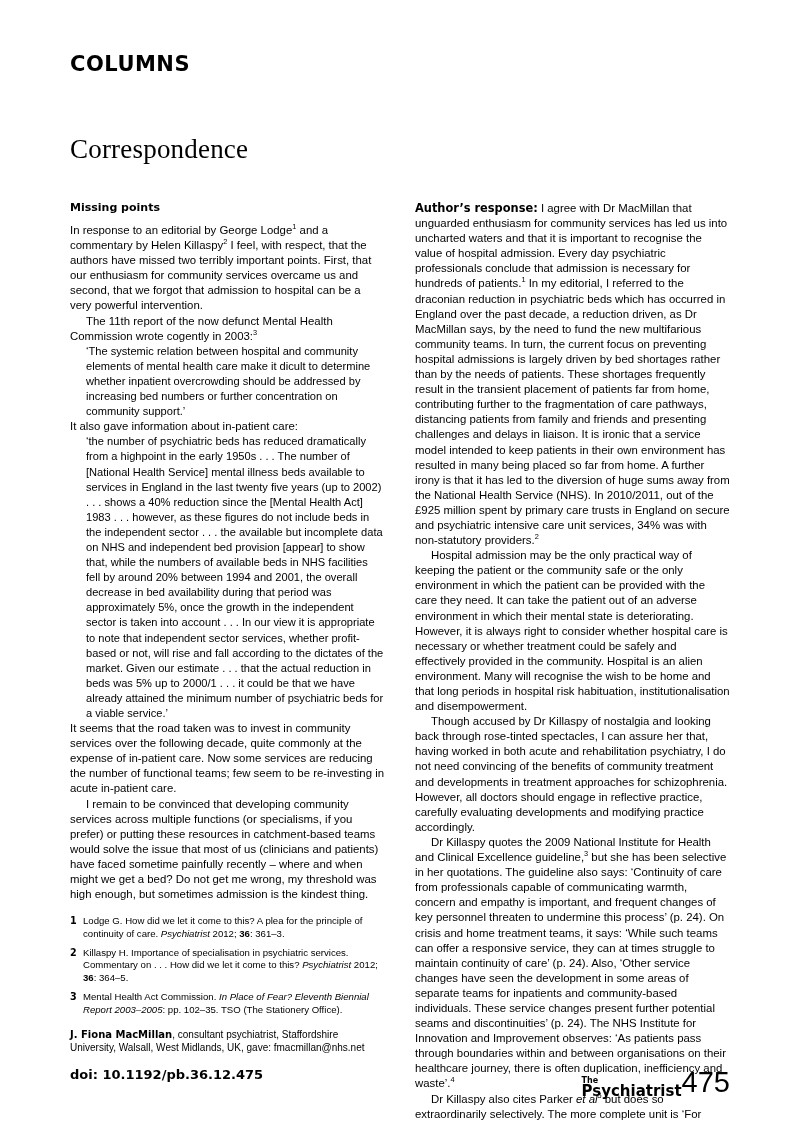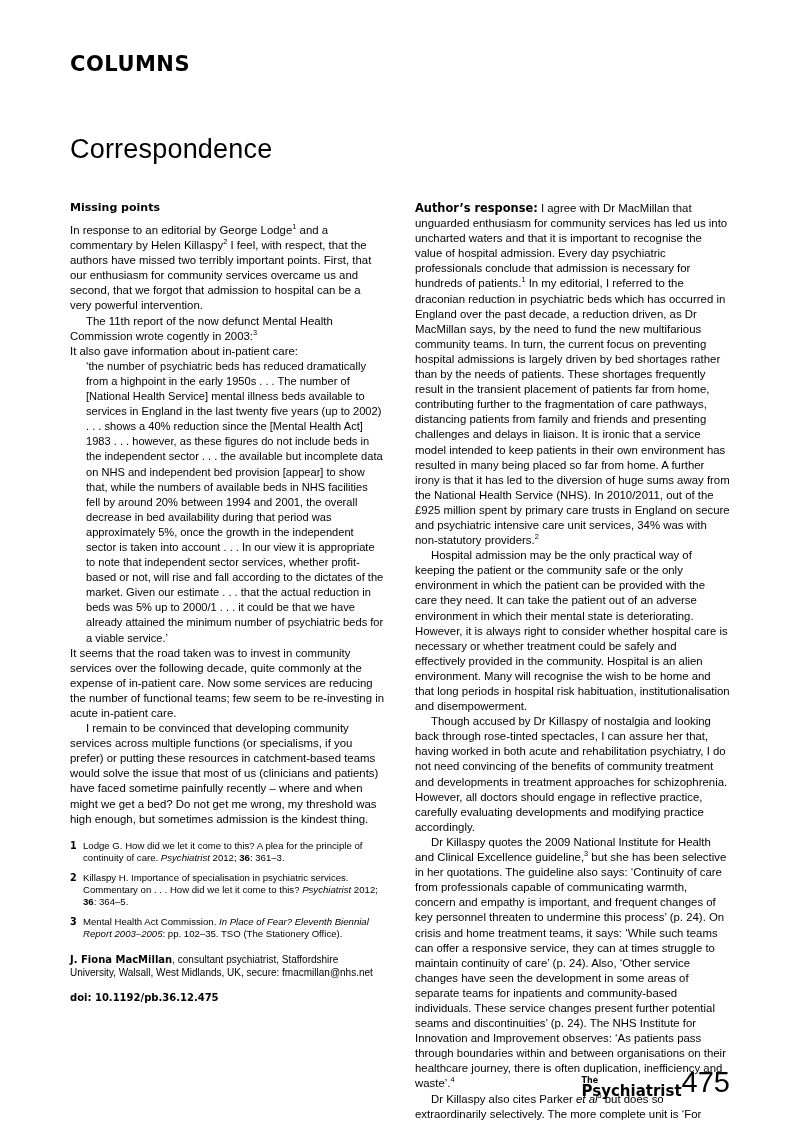--- a/index.html
+++ b/index.html
@@ -29,21 +29,21 @@
     width: 660px;
   }
   .section-head {
     font-family: "DejaVu Sans", sans-serif;
     font-weight: bold;
     font-size: 21px;
     letter-spacing: 0.5px;
     margin: 0 0 58px 0;
   }
   .article-title {
-    font-family: Liberation Sans, sans-serif;
+    font-family: Liberation Serif, serif;
     font-weight: normal;
     font-size: 27px;
     margin: 12px 0 36px 0;
     letter-spacing: 0.2px;
   }
   .columns {
     display: flex;
     gap: 30px;
     width: 660px;
   }
@@ -92,21 +92,21 @@
   }
   .byline {
     font-size: 10px;
     line-height: 13.2px;
     margin-top: 12px;
   }
   .byline b {
     font-family: "DejaVu Sans", sans-serif;
   }
   .doi {
-    font-size: 10px;
+    font-size: 13px;
     margin-top: 13px;
     font-family: "DejaVu Sans", sans-serif;
     font-weight: bold;
   }
   b.lead {
     font-family: "DejaVu Sans", sans-serif;
     font-weight: bold;
   }
   i { font-style: italic; }
   sup {
@@ -156,20 +156,21 @@
 
     <div class="columns">
 
       <div class="col">
         <div class="sub-head">Missing points</div>
 
         <p class="body"><span>In response to an editorial by George Lodge</span><sup>1</sup><span> and a commentary by Helen Killaspy</span><sup>2</sup><span> I feel, with respect, that the authors have missed two terribly important points. First, that our enthusiasm for community services overcame us and second, that we forgot that admission to hospital can be a very powerful intervention.</span></p>
 
         <p class="body indent"><span>The 11th report of the now defunct Mental Health Commission wrote cogently in 2003:</span><sup>3</sup></p>
 
+        <p class="quote">‘The systemic relation between hospital and community elements of mental health care make it dicult to determine whether inpatient overcrowding should be addressed by increasing bed numbers or further concentration on community support.’</p>
 
         <p class="body">It also gave information about in-patient care:</p>
 
         <p class="quote">‘the number of psychiatric beds has reduced dramatically from a highpoint in the early 1950s . . . The number of [National Health Service] mental illness beds available to services in England in the last twenty five years (up to 2002) . . . shows a 40% reduction since the [Mental Health Act] 1983 . . . however, as these figures do not include beds in the independent sector . . . the available but incomplete data on NHS and independent bed provision [appear] to show that, while the numbers of available beds in NHS facilities fell by around 20% between 1994 and 2001, the overall decrease in bed availability during that period was approximately 5%, once the growth in the independent sector is taken into account . . . In our view it is appropriate to note that independent sector services, whether profit-based or not, will rise and fall according to the dictates of the market. Given our estimate . . . that the actual reduction in beds was 5% up to 2000/1 . . . it could be that we have already attained the minimum number of psychiatric beds for a viable service.’</p>
 
         <p class="body">It seems that the road taken was to invest in community services over the following decade, quite commonly at the expense of in-patient care. Now some services are reducing the number of functional teams; few seem to be re-investing in acute in-patient care.</p>
 
         <p class="body indent">I remain to be convinced that developing community services across multiple functions (or specialisms, if you prefer) or putting these resources in catchment-based teams would solve the issue that most of us (clinicians and patients) have faced sometime painfully recently – where and when might we get a bed? Do not get me wrong, my threshold was high enough, but sometimes admission is the kindest thing.</p>
 
         <div class="refs">
@@ -180,21 +181,21 @@
           <div class="ref">
             <div class="ref-num">2</div>
             <div class="ref-body">Killaspy H. Importance of specialisation in psychiatric services. Commentary on . . . How did we let it come to this? <i>Psychiatrist</i> 2012; <b>36</b>: 364–5.</div>
           </div>
           <div class="ref">
             <div class="ref-num">3</div>
             <div class="ref-body">Mental Health Act Commission. <i>In Place of Fear? Eleventh Biennial Report 2003–2005</i>: pp. 102–35. TSO (The Stationery Office).</div>
           </div>
         </div>
 
-        <div class="byline"><b>J. Fiona MacMillan</b><span>, consultant psychiatrist, Staffordshire University, Walsall, West Midlands, UK, secure: fmacmillan@nhs.net</span></div>
+        <div class="byline"><b>J. Fiona MacMillan</b><span>, consultant psychiatrist, Staffordshire University, Walsall, West Midlands, UK, gave: fmacmillan@nhs.net</span></div>
 
         <div class="doi">doi: 10.1192/pb.36.12.475</div>
       </div>
 
       <div class="col">
         <p class="body"><b class="lead">Author’s response:</b><span> I agree with Dr MacMillan that unguarded enthusiasm for community services has led us into uncharted waters and that it is important to recognise the value of hospital admission. Every day psychiatric professionals conclude that admission is necessary for hundreds of patients.</span><sup>1</sup><span> In my editorial, I referred to the draconian reduction in psychiatric beds which has occurred in England over the past decade, a reduction driven, as Dr MacMillan says, by the need to fund the new multifarious community teams. In turn, the current focus on preventing hospital admissions is largely driven by bed shortages rather than by the needs of patients. These shortages frequently result in the transient placement of patients far from home, contributing further to the fragmentation of care pathways, distancing patients from family and friends and presenting challenges and delays in liaison. It is ironic that a service model intended to keep patients in their own environment has resulted in many being placed so far from home. A further irony is that it has led to the diversion of huge sums away from the National Health Service (NHS). In 2010/2011, out of the £925 million spent by primary care trusts in England on secure and psychiatric intensive care unit services, 34% was with non-statutory providers.</span><sup>2</sup></p>
 
         <p class="body indent">Hospital admission may be the only practical way of keeping the patient or the community safe or the only environment in which the patient can be provided with the care they need. It can take the patient out of an adverse environment in which their mental state is deteriorating. However, it is always right to consider whether hospital care is necessary or whether treatment could be safely and effectively provided in the community. Hospital is an alien environment. Many will recognise the wish to be home and that long periods in hospital risk habituation, institutionalisation and disempowerment.</p>
 
         <p class="body indent">Though accused by Dr Killaspy of nostalgia and looking back through rose-tinted spectacles, I can assure her that, having worked in both acute and rehabilitation psychiatry, I do not need convincing of the benefits of community treatment and developments in treatment approaches for schizophrenia. However, all doctors should engage in reflective practice, carefully evaluating developments and modifying practice accordingly.</p>

